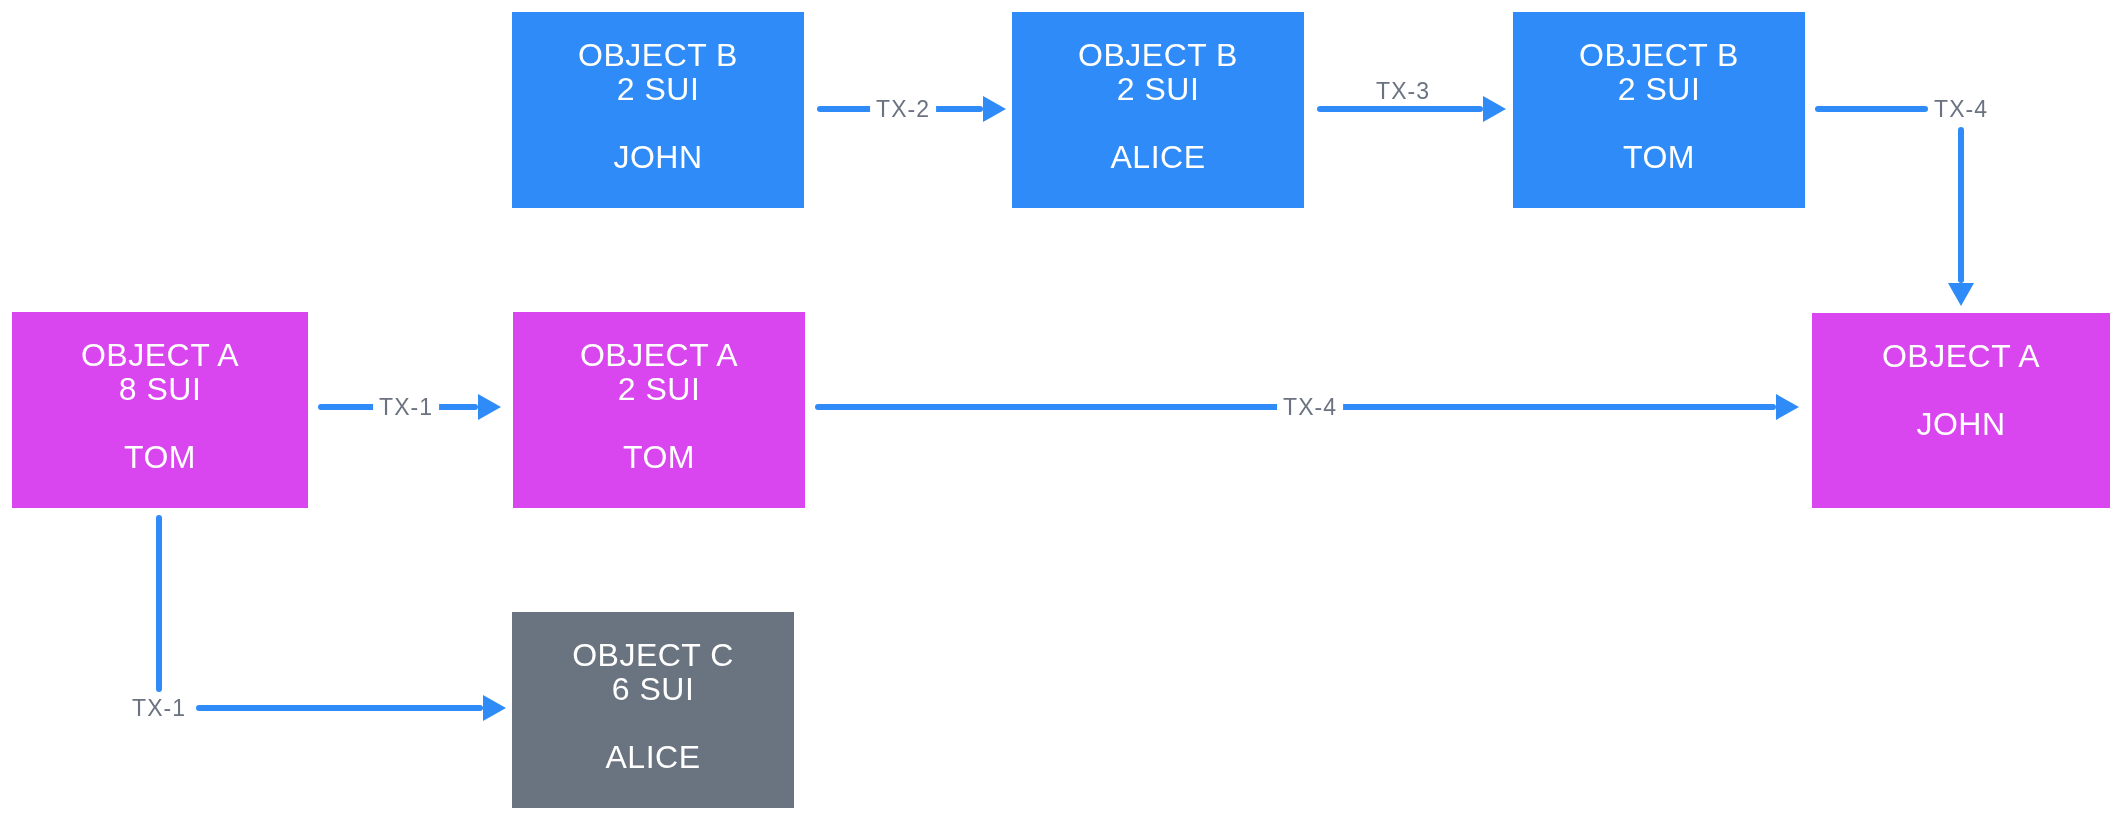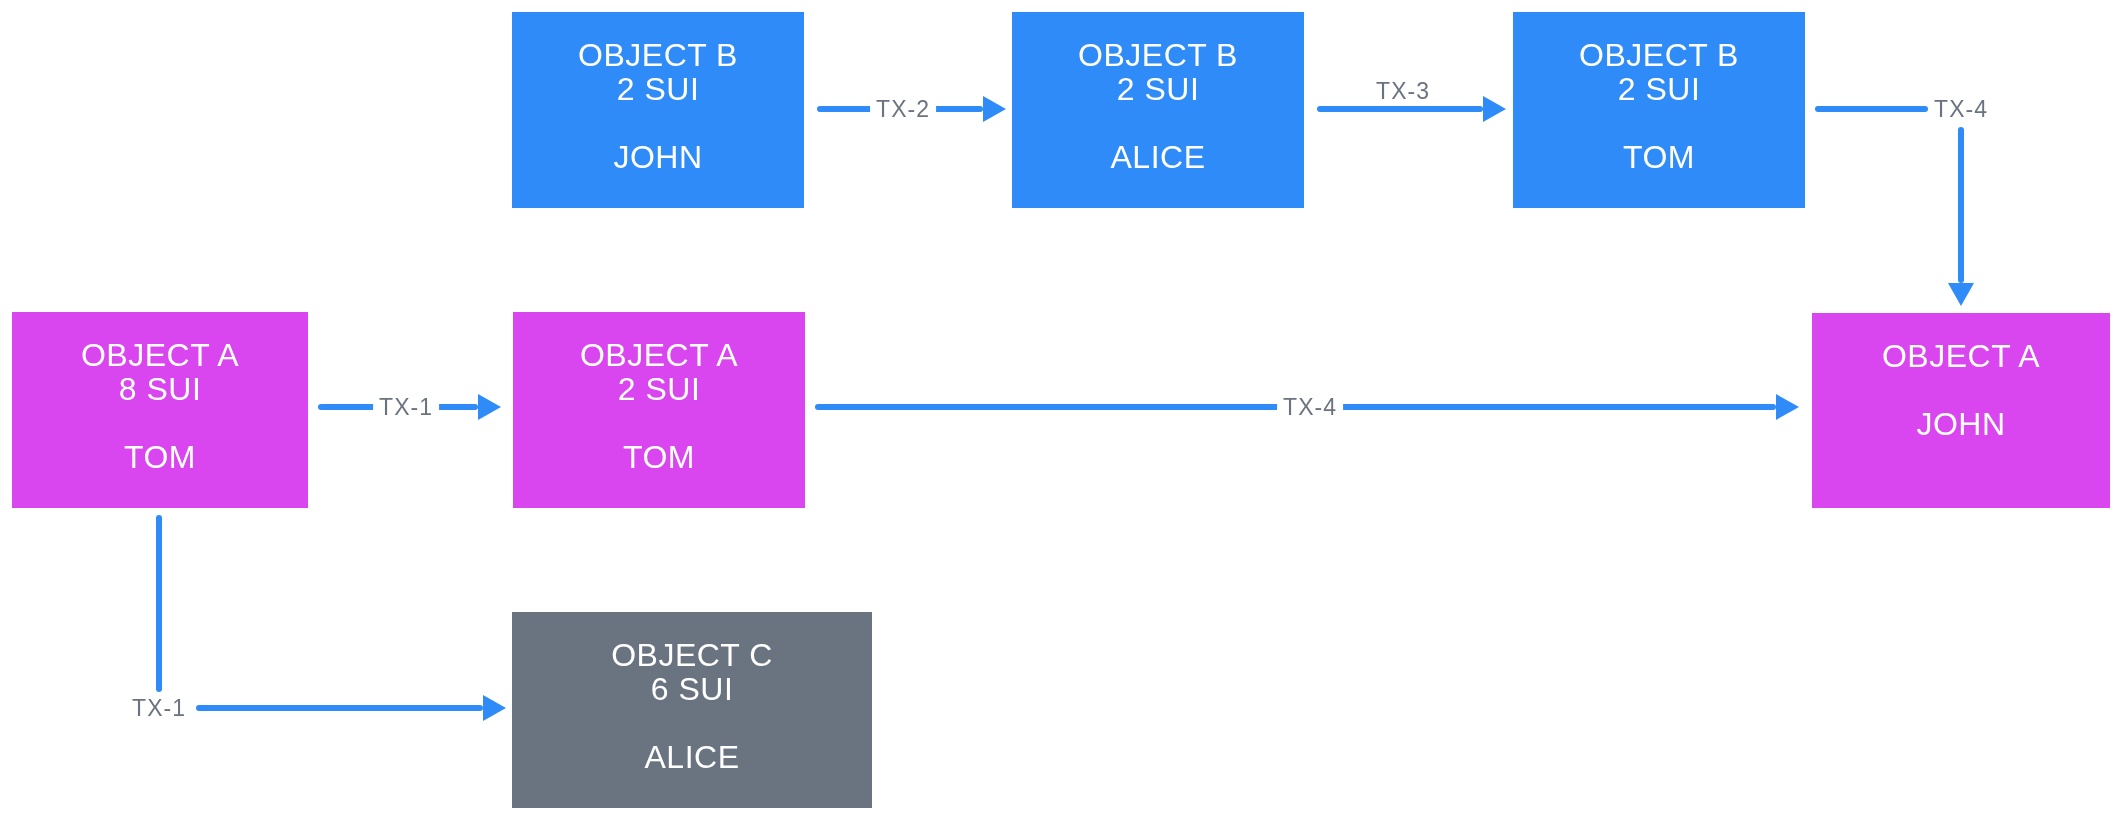--- a/index.html
+++ b/index.html
@@ -32,21 +32,21 @@
   .node-black { background: #d946ef; }
   .node-gray  { background: #6A7380; }
 
   
   #node-b-john  { left: 512px;  top: 12px;  width: 292px; height: 196px; }
   #node-b-alice { left: 1012px; top: 12px;  width: 292px; height: 196px; }
   #node-b-tom   { left: 1513px; top: 12px;  width: 292px; height: 196px; }
   #node-a-tom5  { left: 12px;   top: 312px; width: 296px; height: 196px; }
   #node-a-tom4  { left: 513px;  top: 312px; width: 292px; height: 196px; }
   #node-a-john6 { left: 1812px; top: 313px; width: 298px; height: 195px; }
-  #node-c-alice { left: 512px;  top: 612px; width: 360px; height: 196px; }
+  #node-c-alice { left: 512px;  top: 612px; width: 282px; height: 196px; }
 
   
   .hline {
     position: absolute;
     height: 6px;
     background: #2E8BF7;
     border-radius: 3px;
   }
   .vline {
     position: absolute;

